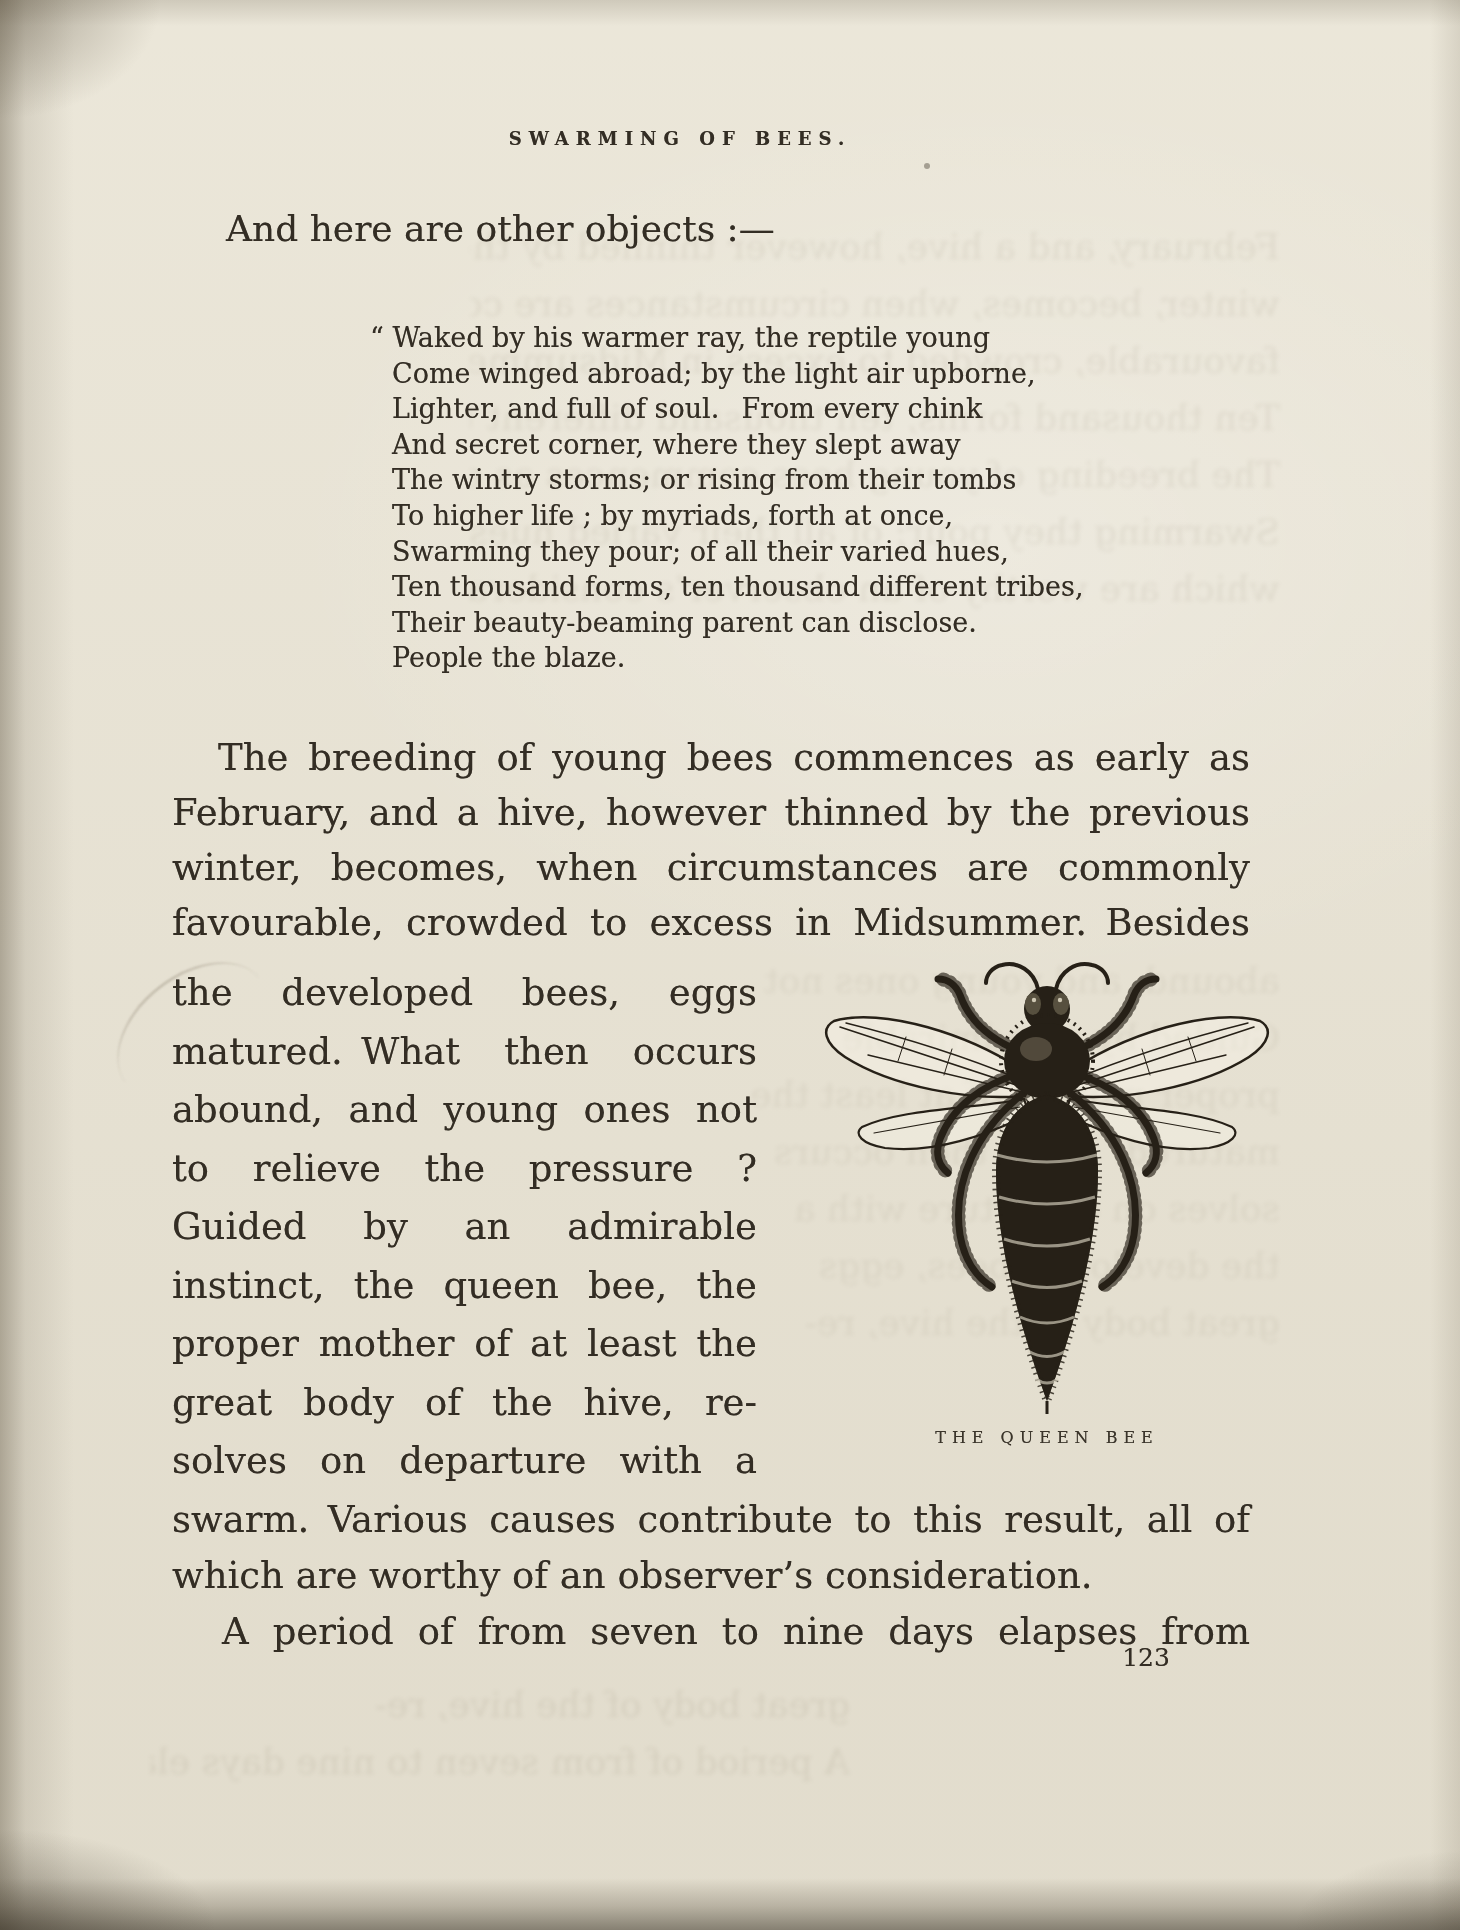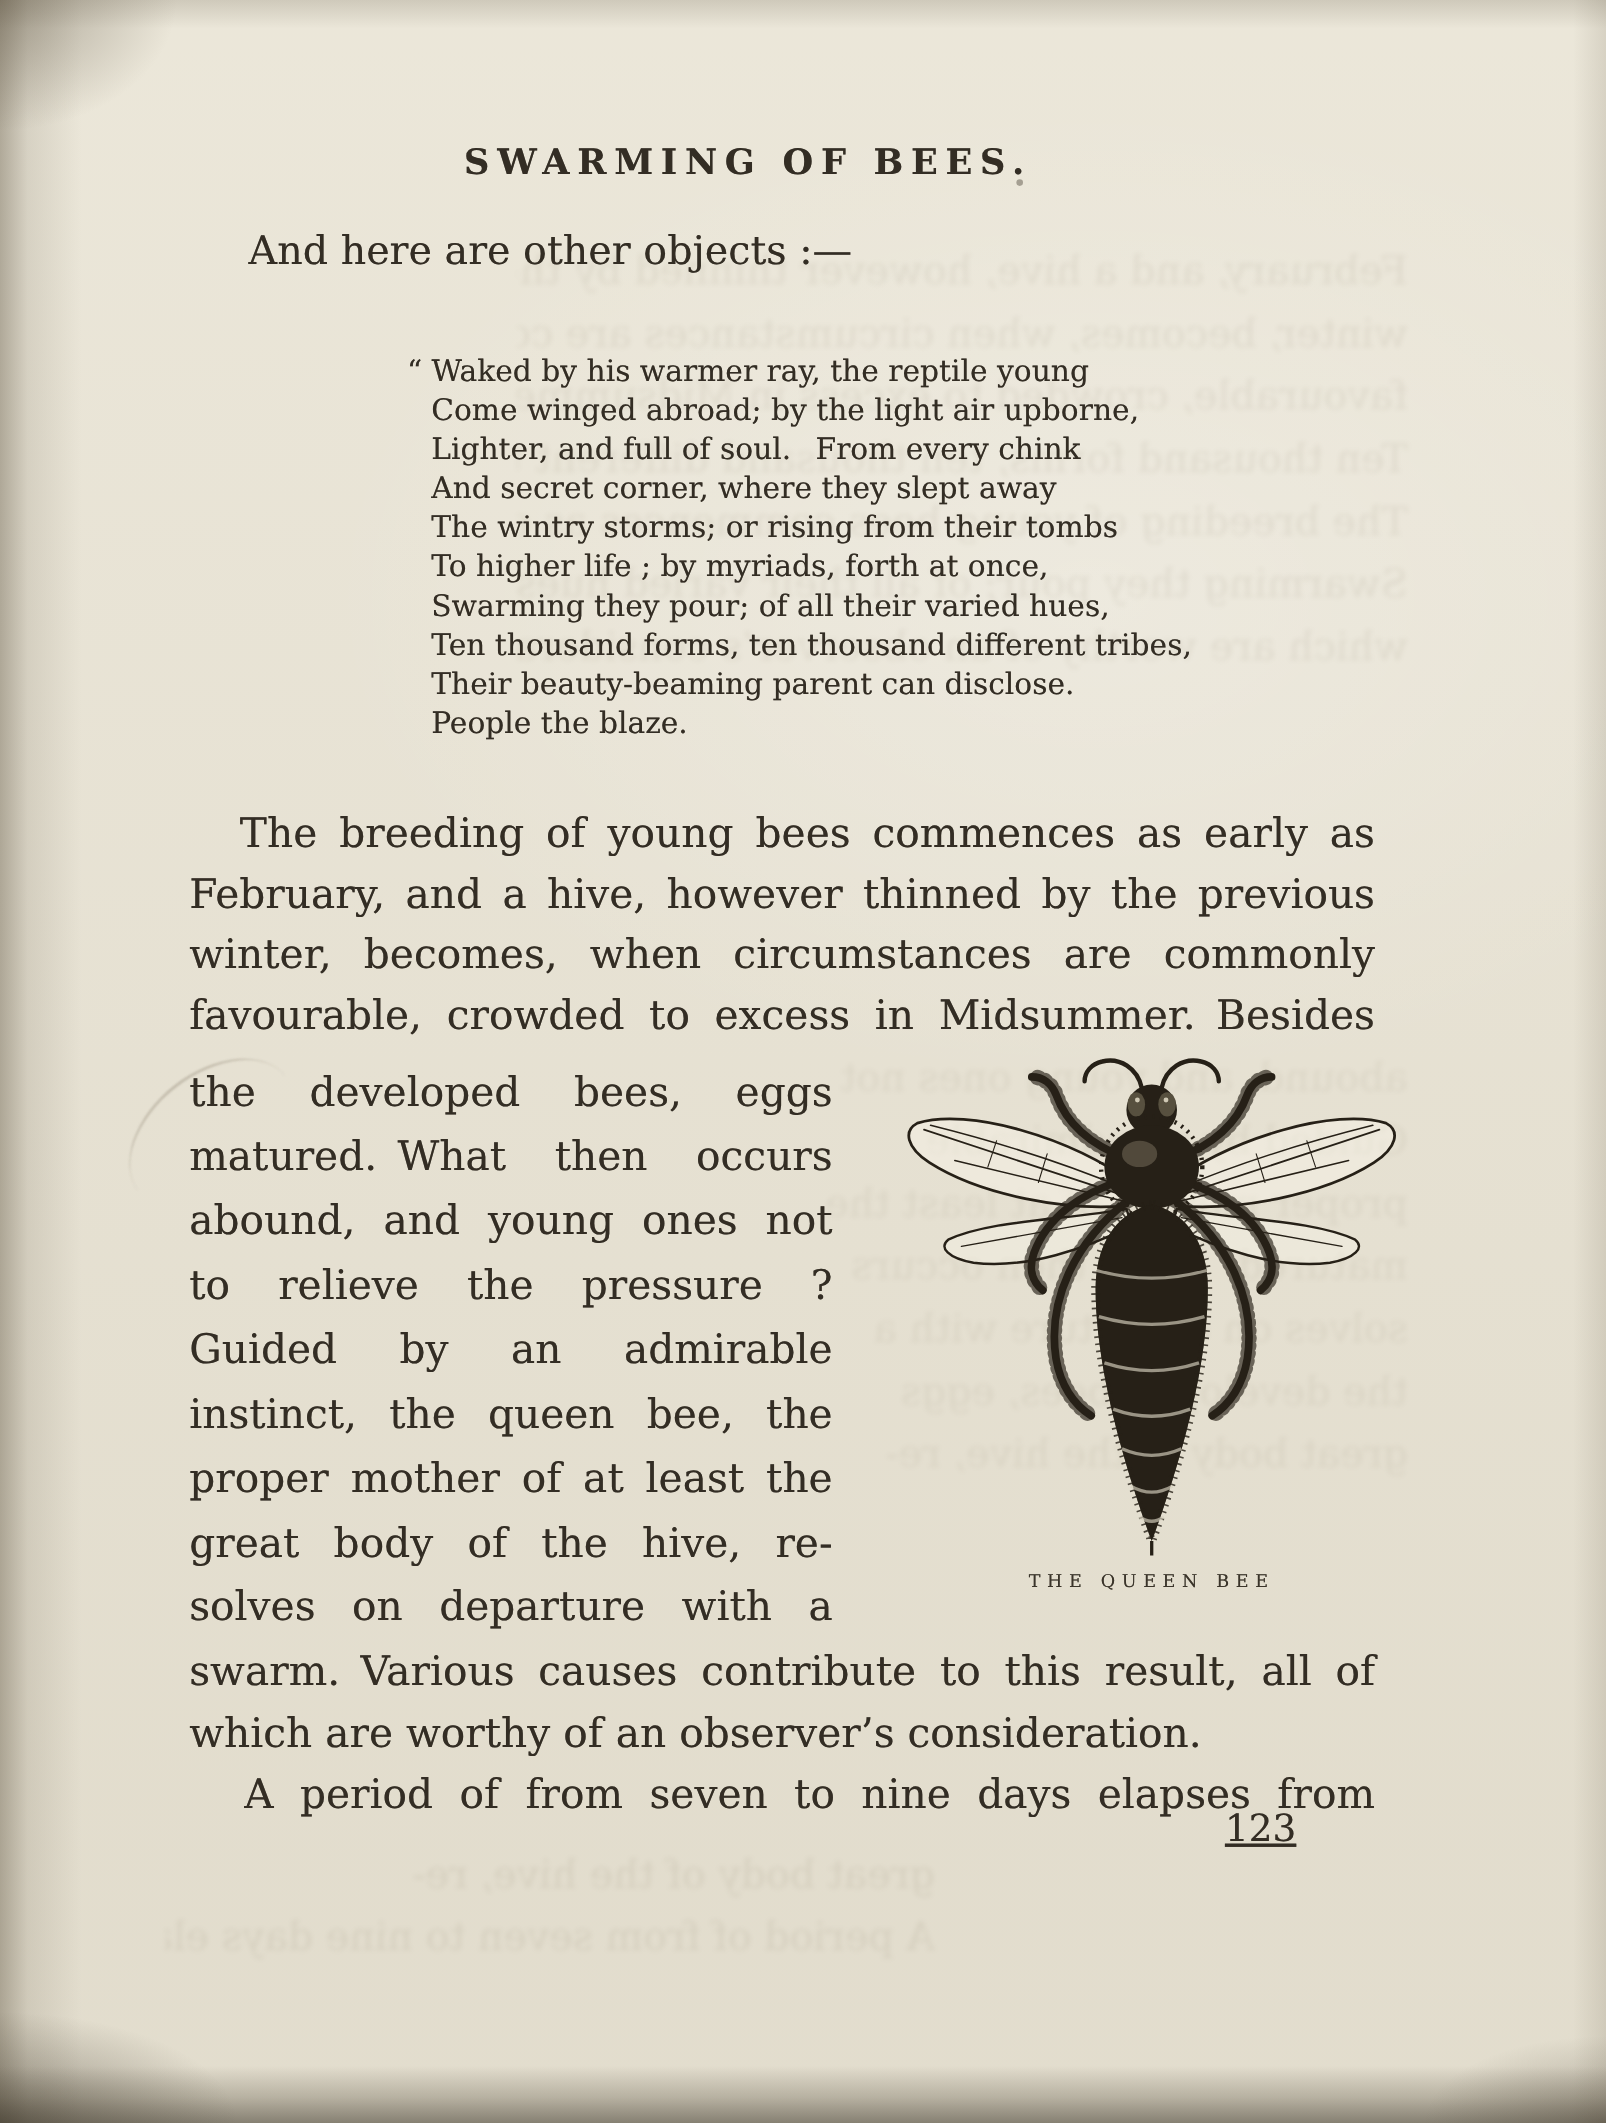--- a/index.html
+++ b/index.html
@@ -42,42 +42,42 @@
   
   .ghost{position:absolute;transform:scaleX(-1);filter:blur(2.2px);
     color:#756a52;pointer-events:none;font-size:36px;}
   .ghost .gline{line-height:57px;white-space:nowrap;overflow:hidden;}
   .ghost-a{left:470px;top:218px;width:810px;opacity:.10;}
   .ghost-b{left:610px;top:952px;width:670px;opacity:.085;}
   .ghost-c{left:150px;top:1676px;width:700px;opacity:.11;}
 
   
   .running-header{position:absolute;left:150px;top:128px;width:1060px;
-    text-align:center;font-size:32px;font-weight:bold;letter-spacing:7px;}
+    text-align:center;font-size:18px;font-weight:bold;letter-spacing:7px;}
   .intro-line{position:absolute;left:226px;top:208px;font-size:36px;white-space:nowrap;}
 
   .poem{position:absolute;left:392px;top:320px;width:724px;font-size:27px;z-index:3;}
   .poem .line{line-height:35.6px;white-space:pre;}
   .poem .line:first-child{margin-left:-22px;}
 
   .para{position:absolute;z-index:3;font-size:37px;}
   .para .line{text-align:justify;text-align-last:justify;}
   .para-top{left:172px;top:730px;width:1078px;}
   .para-top .line{line-height:55px;}
   .para-top .line:first-child{text-indent:46px;}
   .para-narrow{left:172px;top:964px;width:585px;}
   .para-narrow .line{line-height:58.5px;}
   .para-bottom{left:172px;top:1492px;width:1078px;}
   .para-bottom .line{line-height:56px;}
   .para-bottom .line:last-child{text-align-last:auto;}
   .para-next{left:172px;top:1604px;width:1078px;}
   .para-next .line{line-height:56px;text-indent:50px;}
 
   .page-number{position:absolute;left:1086px;top:1643px;width:120px;
-    text-align:center;font-size:34px;z-index:3;text-decoration:underline;}
+    text-align:center;font-size:25px;z-index:3;}
 
   
   .bee-figure{position:absolute;left:812px;top:956px;width:470px;height:462px;z-index:2;}
   .bee-figure svg{width:100%;height:100%;display:block;}
   .figure-caption{position:absolute;left:812px;top:1428px;width:470px;z-index:3;
     text-align:center;font-size:16px;letter-spacing:6px;color:#3a342a;}
 </style>
 </head>
 <body>
 

